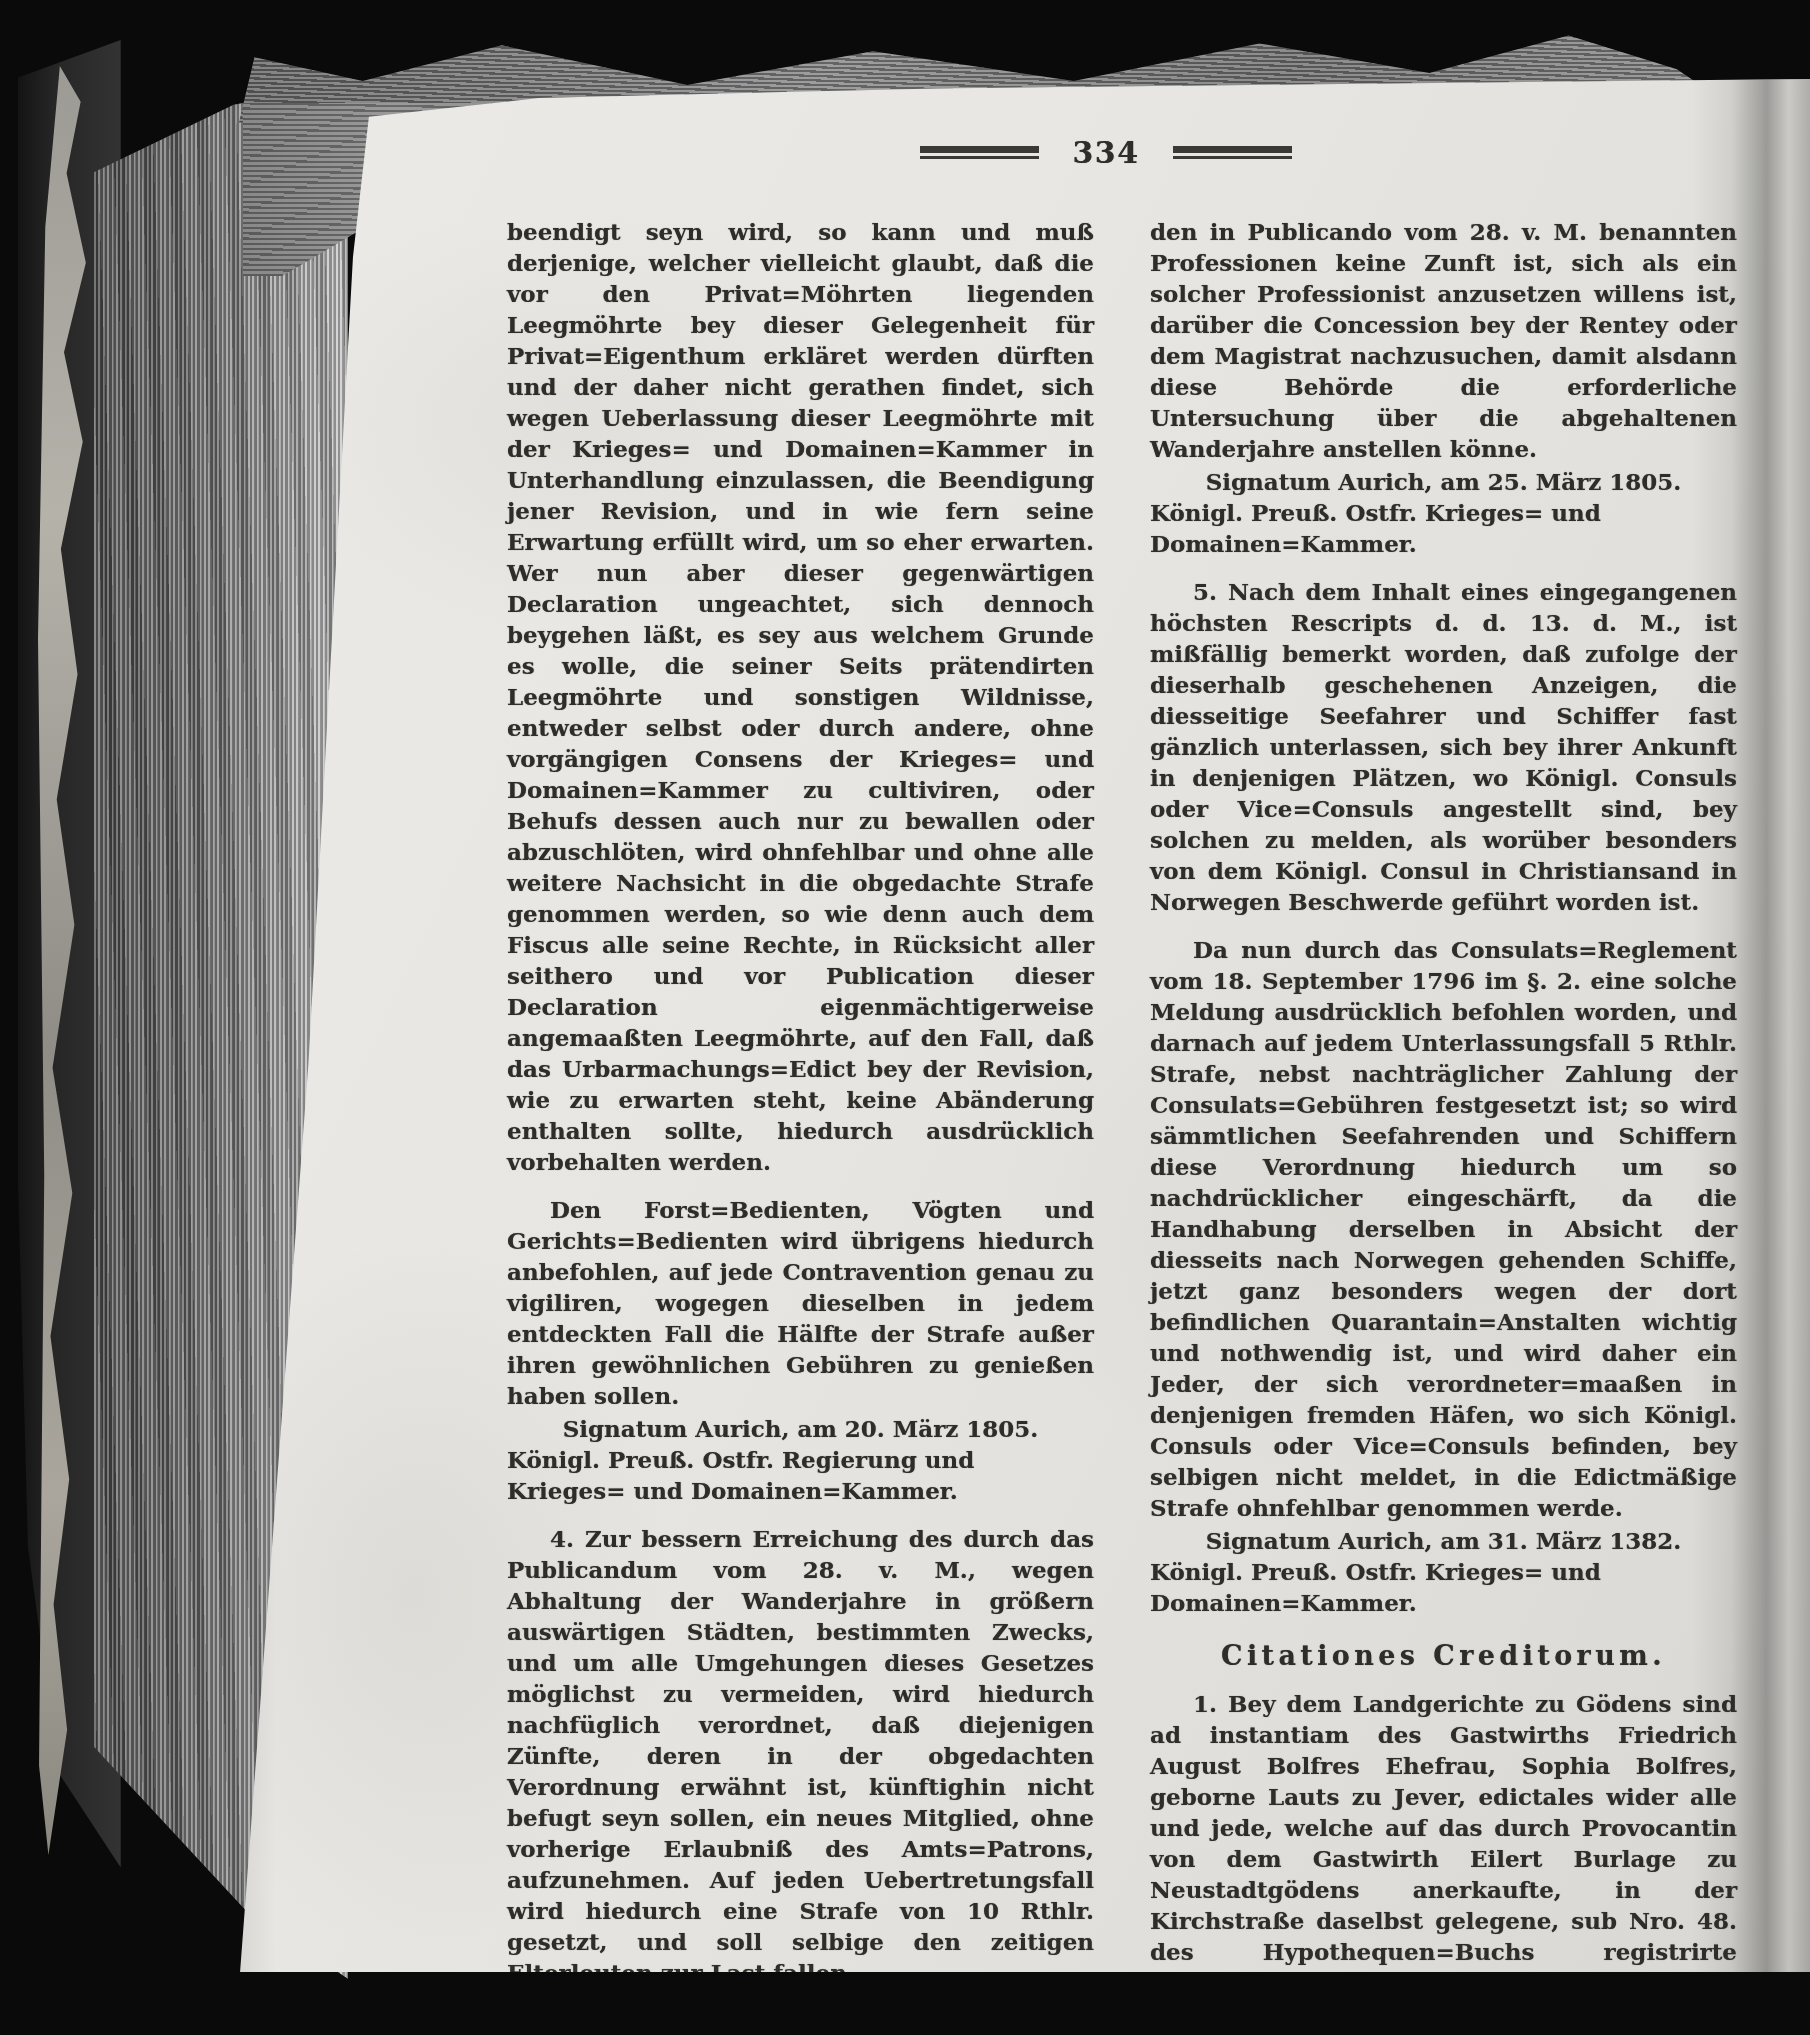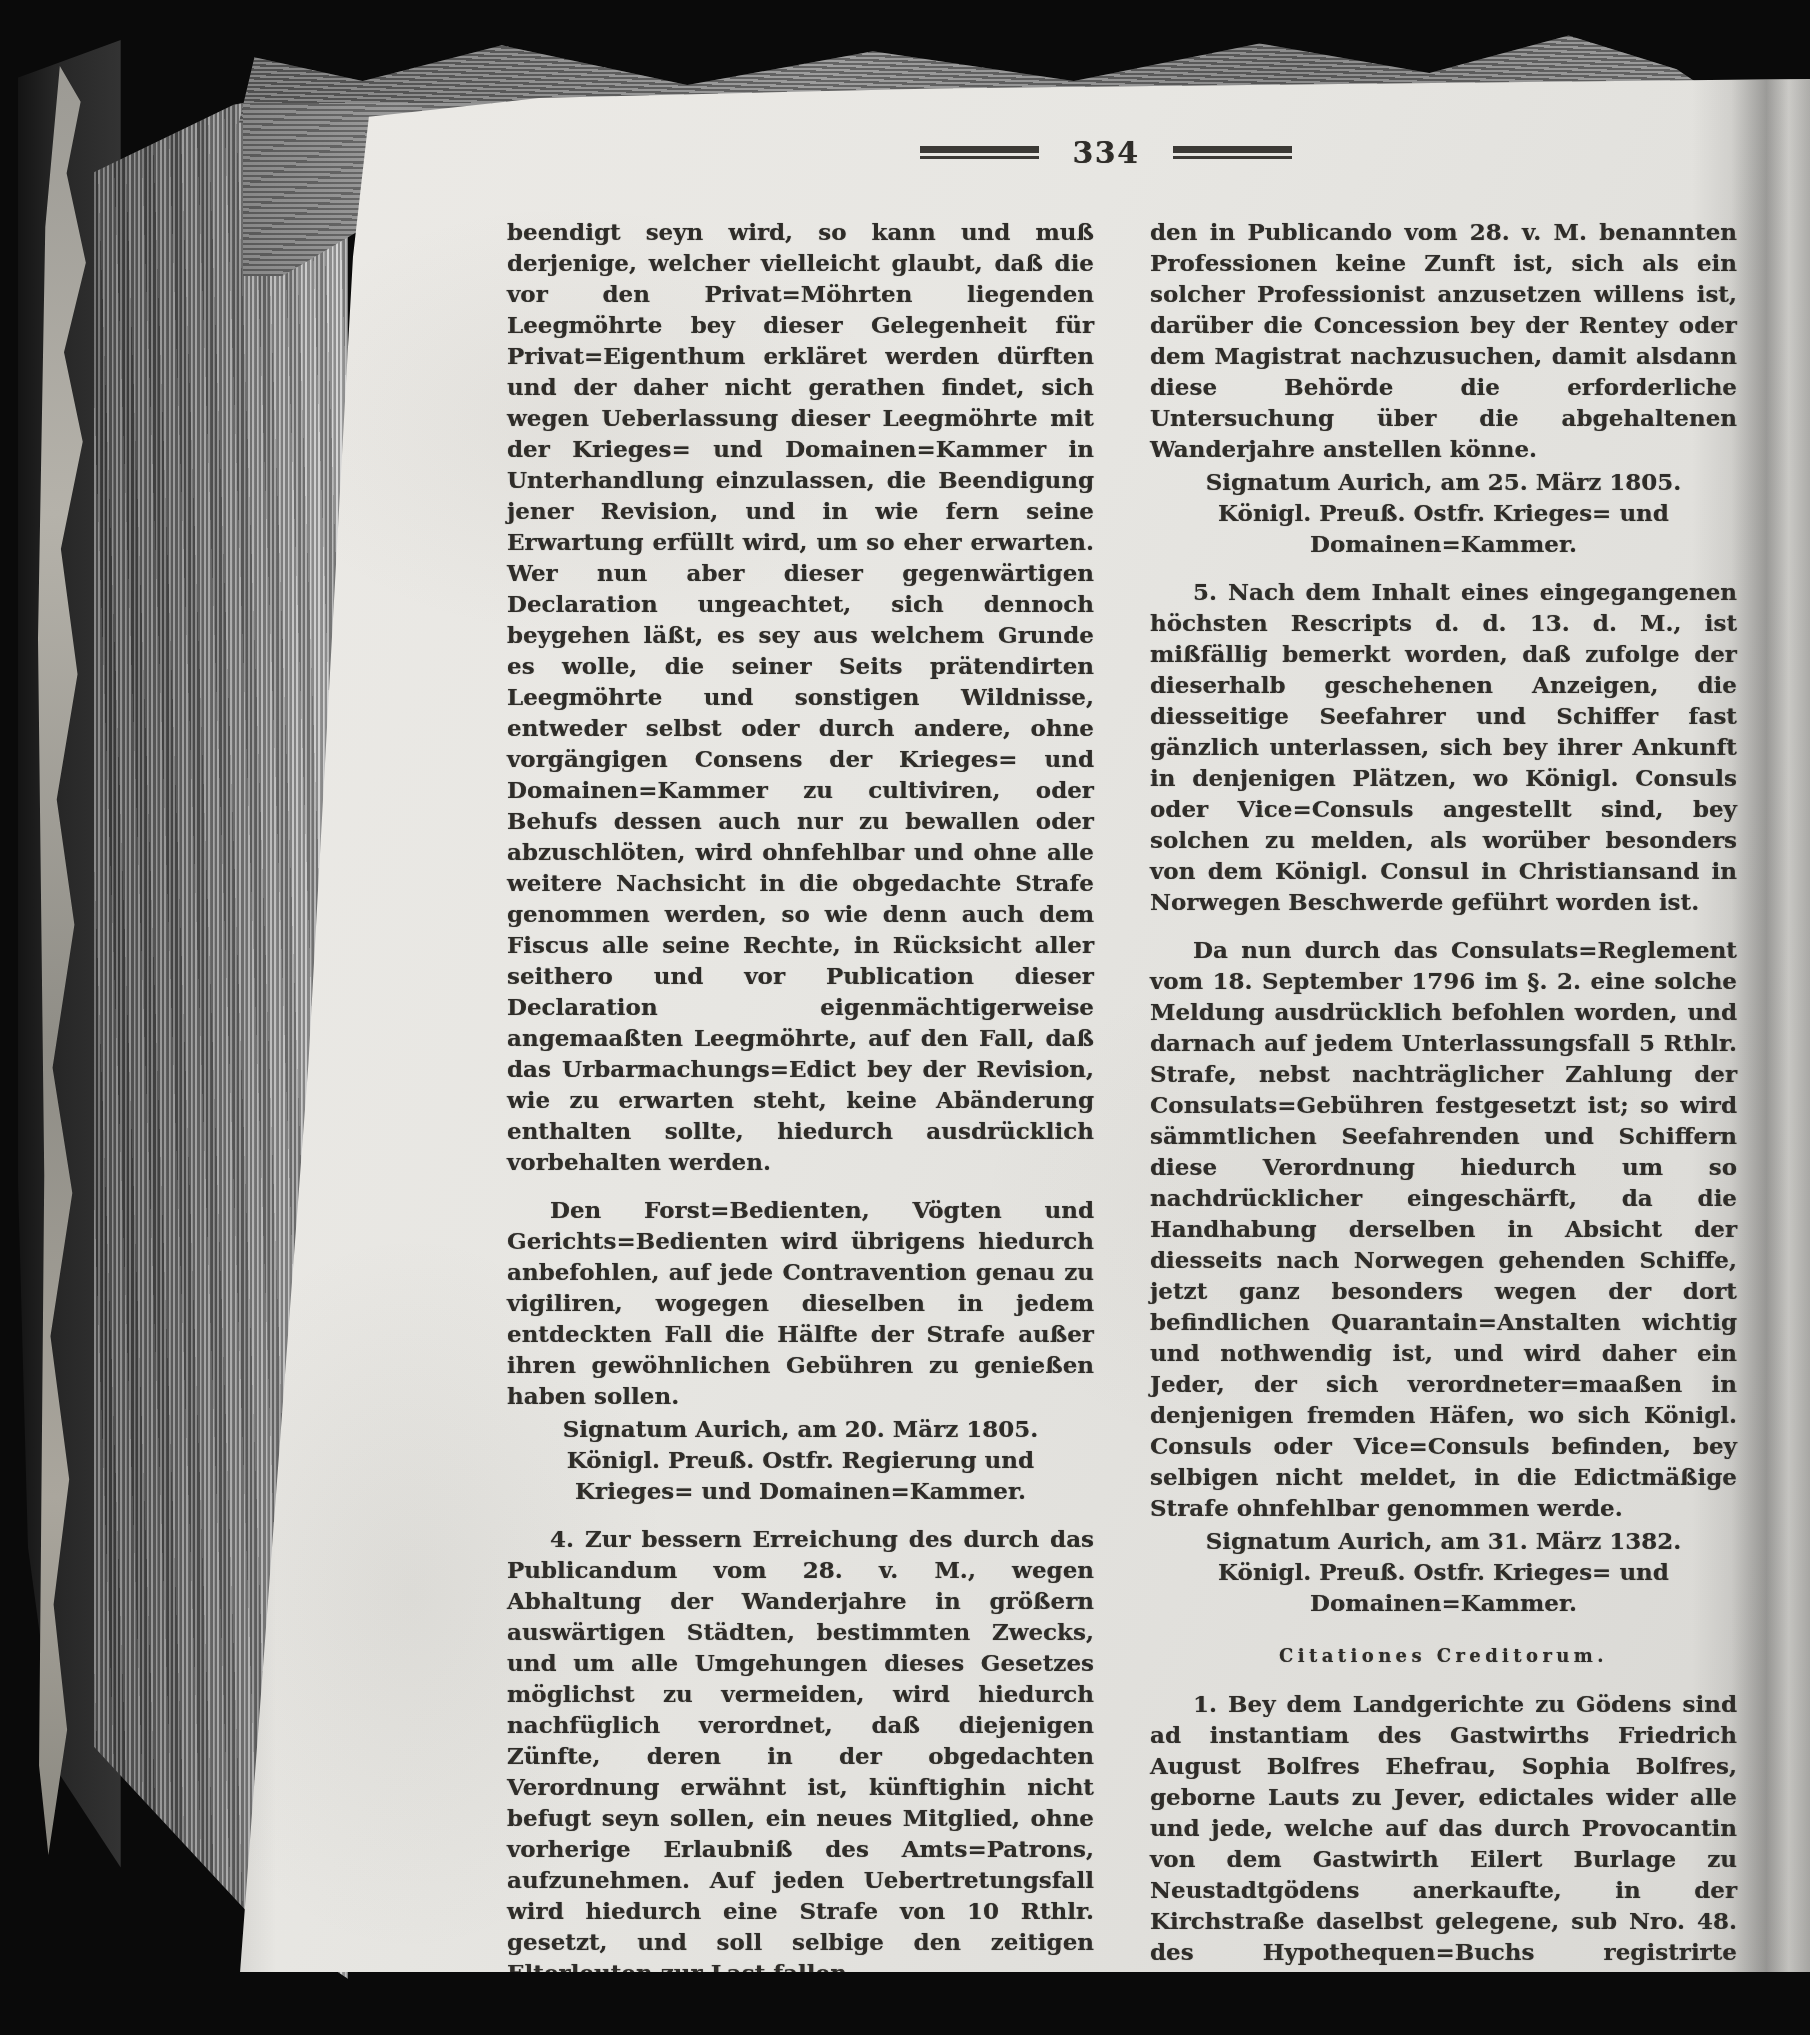--- a/index.html
+++ b/index.html
@@ -96,23 +96,23 @@
     text-shadow: 0 0 1px rgba(47,45,41,.55);
     z-index: 2;
   }
   .col-left  { left: 286px; }
   .col-right { left: 929px; }
 
   .blk { margin: 0; }
   .blk.body { text-align: justify; }
   .blk.body.indent { text-indent: 43px; margin-top: 17px; }
   .blk.signature { text-align: center; margin-top: 2px; }
-  .blk.attribution { text-align: center; }
+  .blk.attribution { }
   .blk.heading {
-    text-align: center; font-size: 18px; letter-spacing: 4.4px;
+    text-align: center; font-size: 27px; letter-spacing: 4.4px;
     margin: 22px 0 14.7px 0;
   }
   .blk.catchword { text-align: right; padding-right: 31px; }
 </style>
 </head>
 <body>
 
 <div id="canvas">
 
   <div class="spine-scrap"></div>

